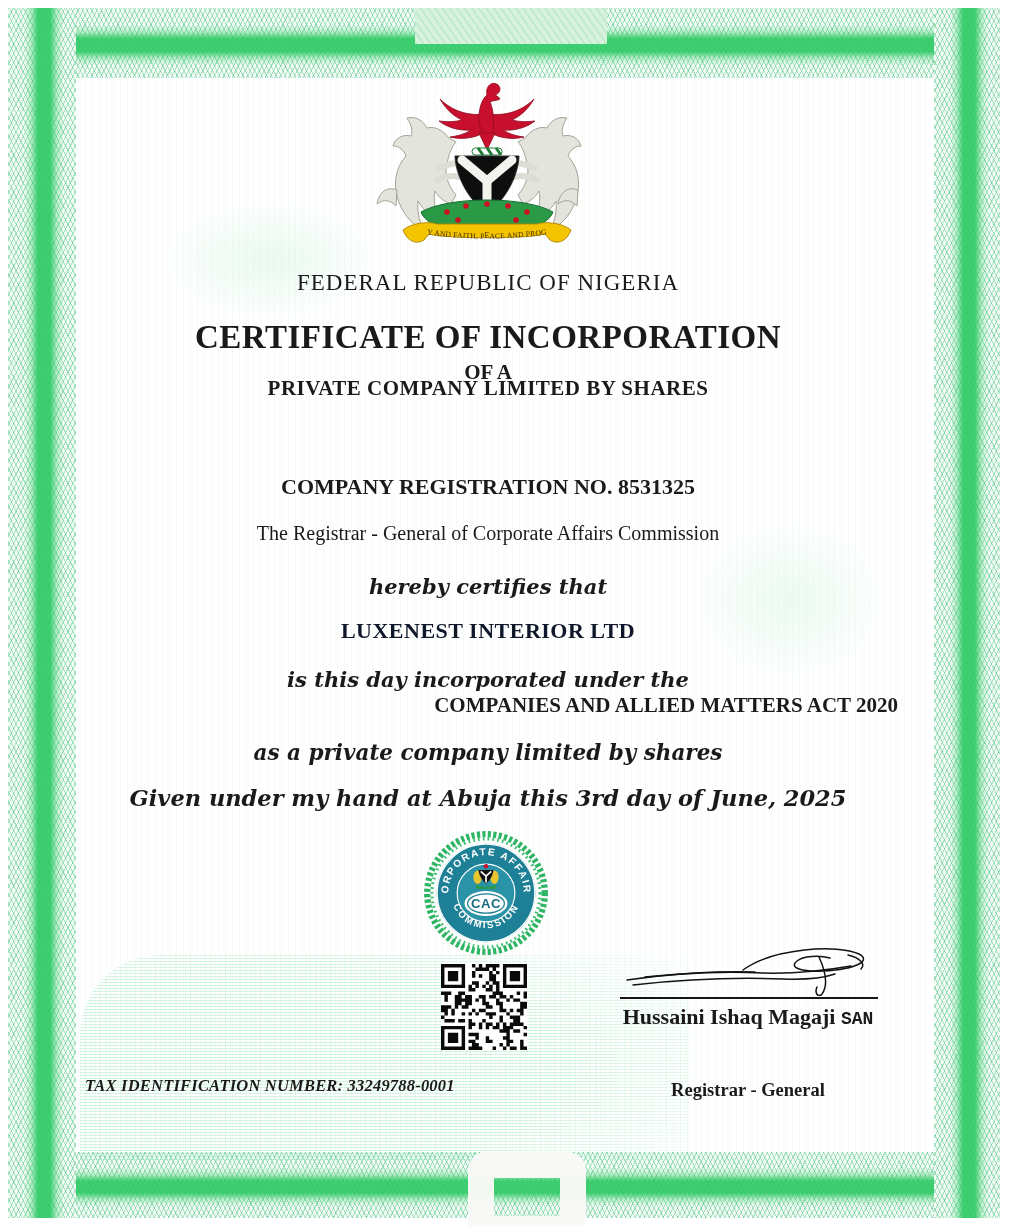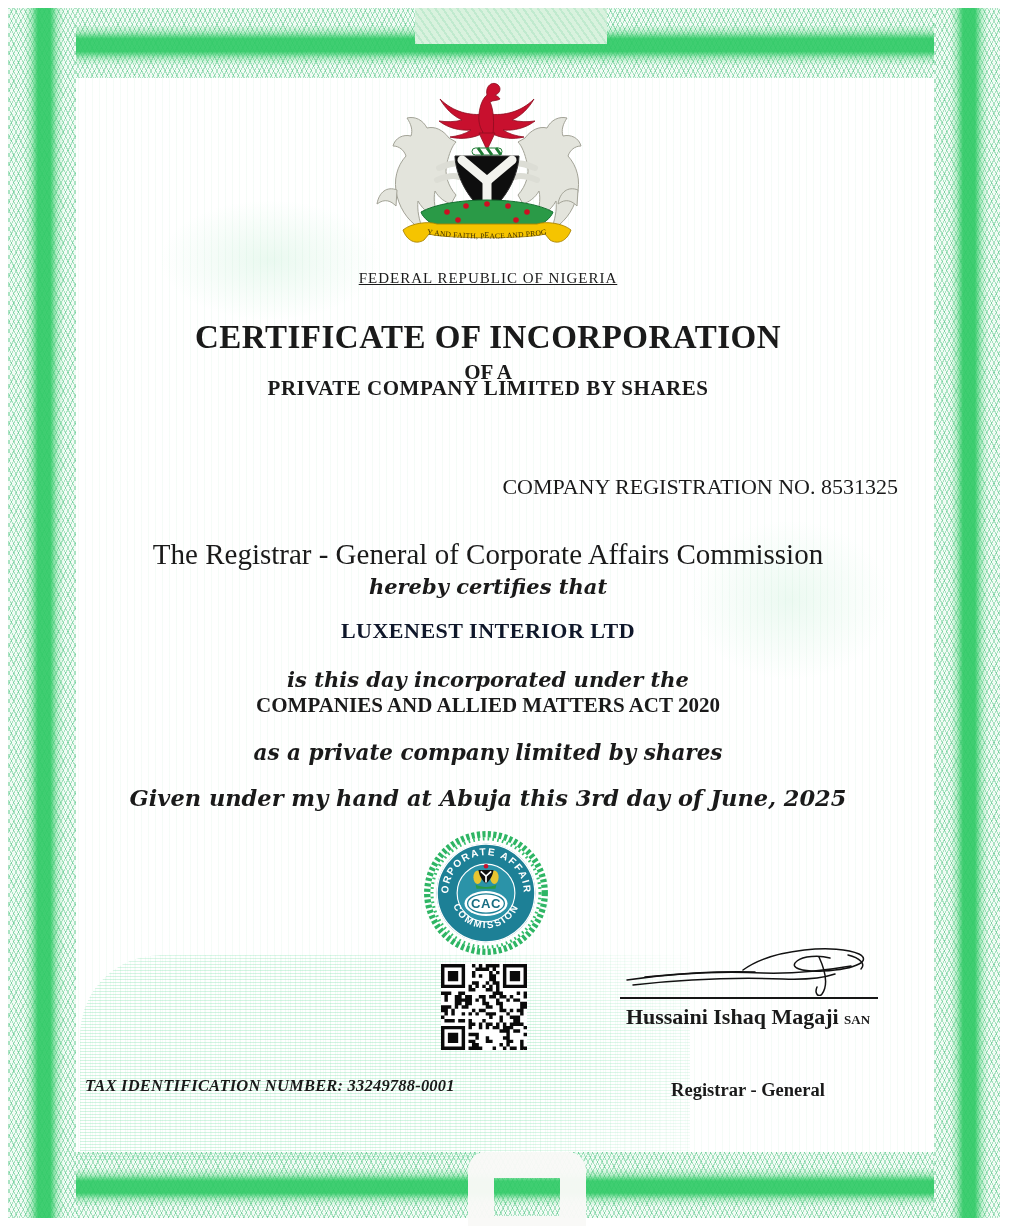--- a/index.html
+++ b/index.html
@@ -43,43 +43,43 @@
       -webkit-mask:radial-gradient(90% 90% at 30% 55%, #000 55%, transparent 100%);
       mask:radial-gradient(90% 90% at 30% 55%, #000 55%, transparent 100%);
       border-top-left-radius:80px;}
 
   
   .bottom-tab{position:absolute;left:468px;top:1152px;width:118px;height:90px;box-sizing:border-box;
       border:26px solid rgba(249,249,247,0.97);border-radius:18px;background:transparent;}
 
   
   .line{position:absolute;left:0;width:820px;text-align:center;}
-  .country{top:192px;font-size:15px;letter-spacing:1px;text-decoration:underline;}
+  .country{top:192px;font-size:23px;letter-spacing:1px;}
   .title-main{top:241px;font-size:33px;font-weight:bold;letter-spacing:0.5px;}
   .title-ofa{top:282px;font-size:21px;font-weight:bold;}
   .title-type{top:298px;font-size:21px;font-weight:bold;letter-spacing:0.5px;}
-  .regno{top:396px;font-size:22px;font-weight:normal;text-align:right;}
-  .issuer{top:460px;font-size:29px;}
+  .regno{top:396px;font-size:22px;font-weight:bold;}
+  .issuer{top:444px;font-size:20px;}
   .script{font-style:italic;font-weight:bold;font-family:"DejaVu Serif",serif;}
   .certifies{top:496px;font-size:21px;}
   .company{top:540px;font-size:22px;font-weight:bold;color:#0f172a;letter-spacing:0.5px;}
   .incorporated{top:589px;font-size:21px;}
-  .act{top:615px;font-size:21px;font-weight:bold;}
+  .act{top:615px;font-size:21px;font-weight:bold;text-align:right;}
   .privline{top:662px;font-size:21.5px;}
   .given{top:707px;font-size:22.5px;}
 
   
   .coa{position:absolute;left:358px;top:72px;width:258px;height:190px;}
   .seal{position:absolute;left:423px;top:830px;width:126px;height:126px;}
   .qr{position:absolute;left:441px;top:964px;width:86px;height:86px;background:#fff;}
   .sigblock{position:absolute;left:610px;top:942px;width:276px;}
   .sig-svg{position:absolute;left:12px;top:0;width:252px;height:54px;}
   .sig-line{position:absolute;left:10px;top:55px;width:258px;height:2px;background:#161616;}
   .sig-name{position:absolute;left:0;top:62px;width:276px;text-align:center;font-size:22px;font-weight:bold;white-space:nowrap;}
-  .sig-suffix{font-size:13px;font-weight:bold;}
+  .sig-suffix{font-size:18px;font-weight:bold;font-family:Liberation Mono, monospace;}
   .sig-title{position:absolute;left:0;top:90px;width:276px;text-align:center;font-size:18.5px;font-weight:bold;margin-top:48px;}
   .tin{position:absolute;left:85px;top:1076px;font-size:16.5px;font-weight:bold;letter-spacing:0.2px;font-style:italic;}
 </style>
 </head>
 <body>
 
 <div class="page">
 
   <div class="bstrip b-top"></div>
   <div class="bstrip b-bottom"></div>

